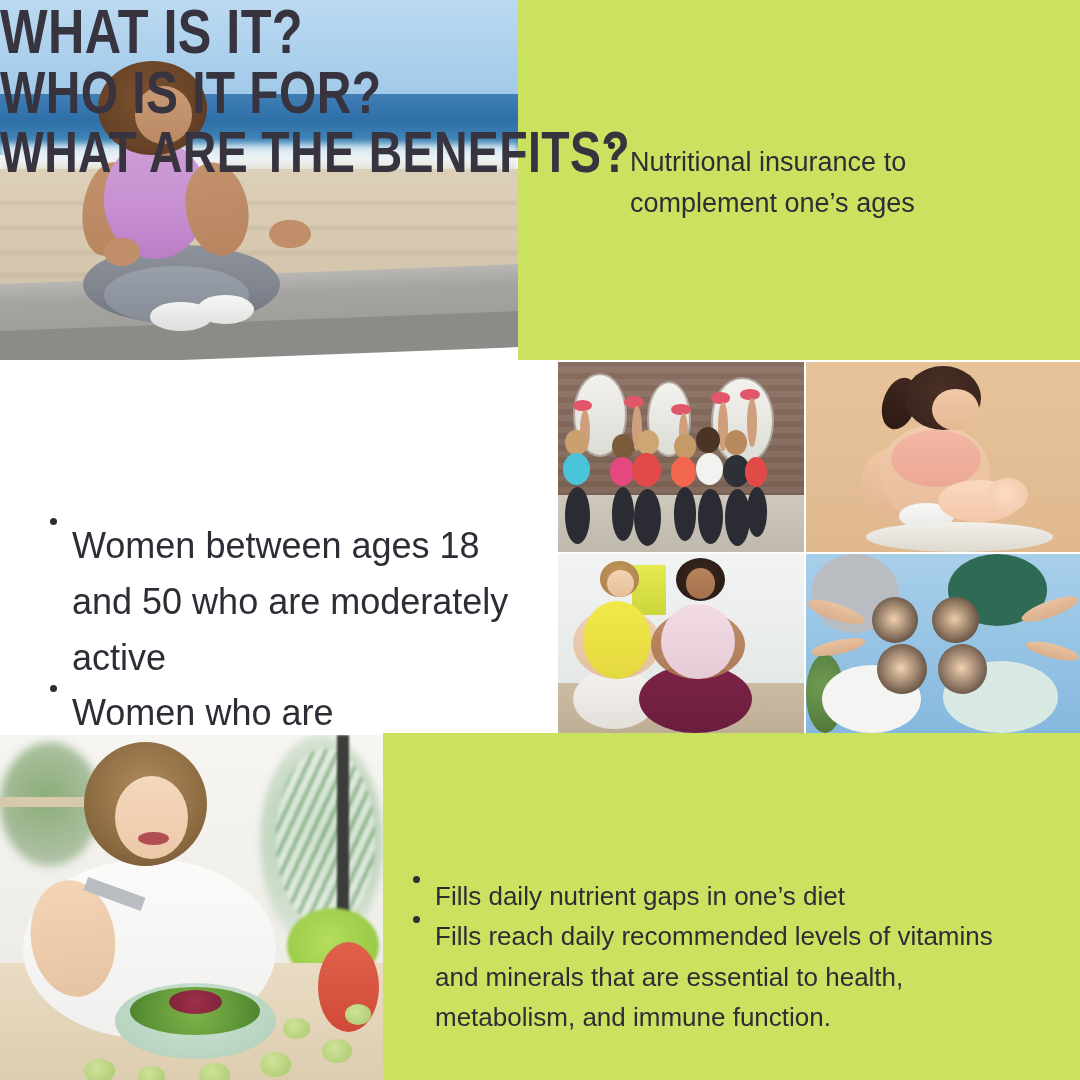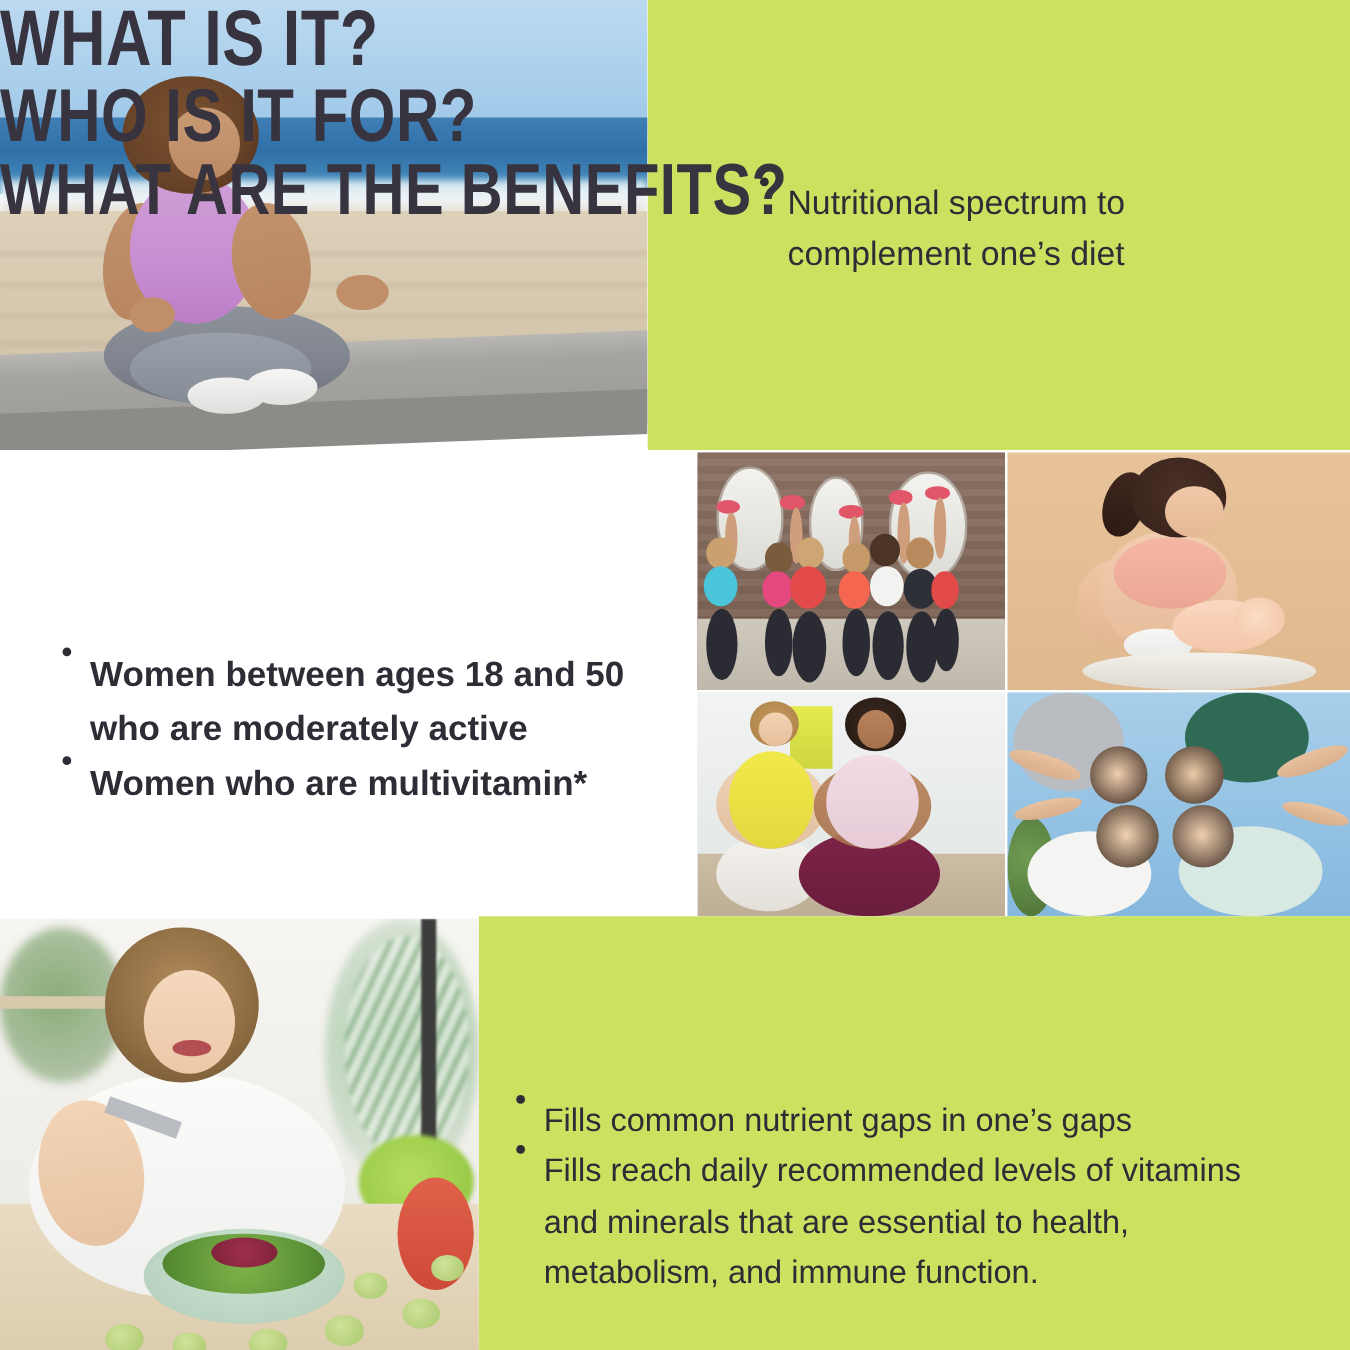--- a/index.html
+++ b/index.html
@@ -274,29 +274,29 @@
     <i class="bm-handL"></i>
     <i class="bm-handR"></i>
     <i class="bm-shoe1"></i>
     <i class="bm-shoe2"></i>
   </div>
 
   <div class="heading" style="left:583px; top:42px; font-size:63px;">WHAT IS IT?</div>
 
   <ul class="bullets" style="left:600px; top:142px; width:430px; position:absolute;
              font-size:27px; line-height:1.52;">
-    <li>Nutritional spectrum to complement one’s diet</li>
+    <li>Nutritional insurance to complement one’s ages</li>
   </ul>
 
   <div class="band white" style="left:0; top:360px; width:558px; height:373px;"></div>
 
   <div class="heading" style="left:22px; top:423px; font-size:60px;">WHO IS IT FOR?</div>
 
   <ul class="bullets" style="left:42px; top:518px; width:470px; position:absolute;
-             font-size:28px; line-height:1.55;font-weight:bold;">
+             font-size:36px; line-height:1.55;">
     <li>Women between ages 18 and 50 who are moderately active</li>
     <li>Women who are multivitamin*</li>
   </ul>
 
   <div class="photo ph-rect" id="photo-gym" style="left:558px; top:362px; width:246px; height:190px;">
     <i class="gym-wall ph-rect"></i>
     <i class="gym-win" style="left:6%;  top:6%;  width:22%; height:44%;"></i>
     <i class="gym-win" style="left:36%; top:10%; width:18%; height:40%;"></i>
     <i class="gym-win" style="left:62%; top:8%;  width:26%; height:46%;"></i>
     <i class="gym-floor ph-rect"></i>
@@ -405,17 +405,17 @@
     <i class="sl-sprout" style="left:68%; top:92%; width:8%;  height:7%;"></i>
     <i class="sl-sprout" style="left:74%; top:82%; width:7%;  height:6%;"></i>
     <i class="sl-sprout" style="left:84%; top:88%; width:8%;  height:7%;"></i>
     <i class="sl-sprout" style="left:90%; top:78%; width:7%;  height:6%;"></i>
   </div>
 
   <div class="heading" style="left:399px; top:782px; font-size:58px;">WHAT ARE THE BENEFITS?</div>
 
   <ul class="bullets" style="left:405px; top:876px; width:620px; position:absolute;
              font-size:26px; line-height:1.55;">
-    <li>Fills common nutrient gaps in one’s gaps</li>
+    <li>Fills daily nutrient gaps in one’s diet</li>
     <li>Fills reach daily recommended levels of vitamins and minerals that are essential to health, metabolism, and immune function.</li>
   </ul>
 
 </div>
 
 </body></html>

